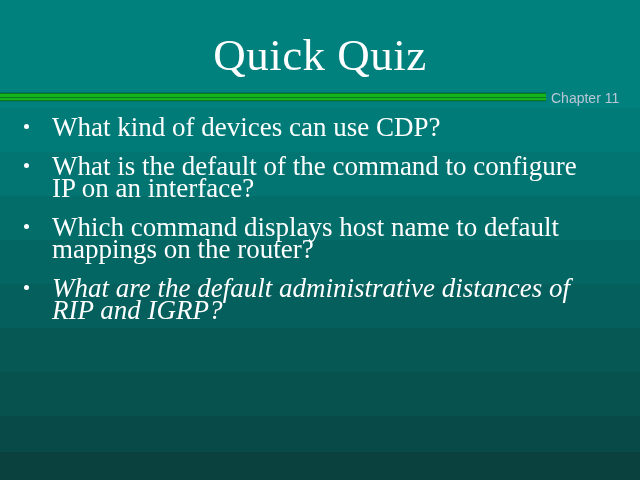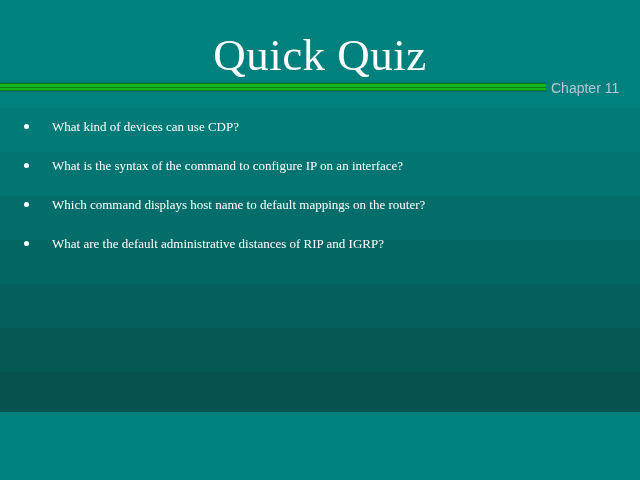--- a/index.html
+++ b/index.html
@@ -11,21 +11,21 @@
     width: 640px;
     height: 480px;
     overflow: hidden;
     font-family: "Liberation Serif", "DejaVu Serif", serif;
     background: #00817e;
   }
 
   #slide {
     position: relative;
     width: 640px;
-    height: 412px;
+    height: 480px;
     overflow: hidden;
     
     background: linear-gradient(
       to bottom,
       #00817e 0px,
       #00817e 108px,
       #017b78 108px,
       #017b78 152px,
       #027471 152px,
       #027471 196px,
@@ -57,21 +57,21 @@
     font-size: 45px;
     line-height: 50px;
     font-weight: normal;
     letter-spacing: 0.5px;
     white-space: nowrap;
   }
 
   
   #divider-row {
     position: absolute;
-    top: 80px;
+    top: 90px;
     left: 0;
     width: 640px;
     height: 20px;
   }
 
   #divider-line {
     position: absolute;
     left: 0;
     top: 2px;
     width: 546px;
@@ -115,26 +115,27 @@
     list-style: none;
     margin: 0;
     padding: 0;
   }
 
   .bullet-item {
     position: relative;
     margin: 0 0 17px 0;
     padding: 0 34px 0 52px;
     color: #ffffff;
-    font-size: 13px;
+    font-size: 27px;
     line-height: 22px;
   }
 
   .bullet-item:last-child {
     margin-bottom: 12px;
+    font-style: italic;
   }
 
   .bullet-dot {
     position: absolute;
     left: 24px;
     top: 8px;
     width: 5px;
     height: 5px;
     border-radius: 50%;
     background: #ffffff;
@@ -158,21 +159,21 @@
 
   <ul id="bullet-list">
 
     <li class="bullet-item">
       <span class="bullet-dot"></span>
       <span class="bullet-text">What kind of devices can use CDP?</span>
     </li>
 
     <li class="bullet-item">
       <span class="bullet-dot"></span>
-      <span class="bullet-text">What is the syntax of the command to configure IP on an interface?</span>
+      <span class="bullet-text">What is the default of the command to configure IP on an interface?</span>
     </li>
 
 
     <li class="bullet-item">
       <span class="bullet-dot"></span>
       <span class="bullet-text">Which command displays host name to default mappings on the router?</span>
     </li>
 
     <li class="bullet-item">
       <span class="bullet-dot"></span>

